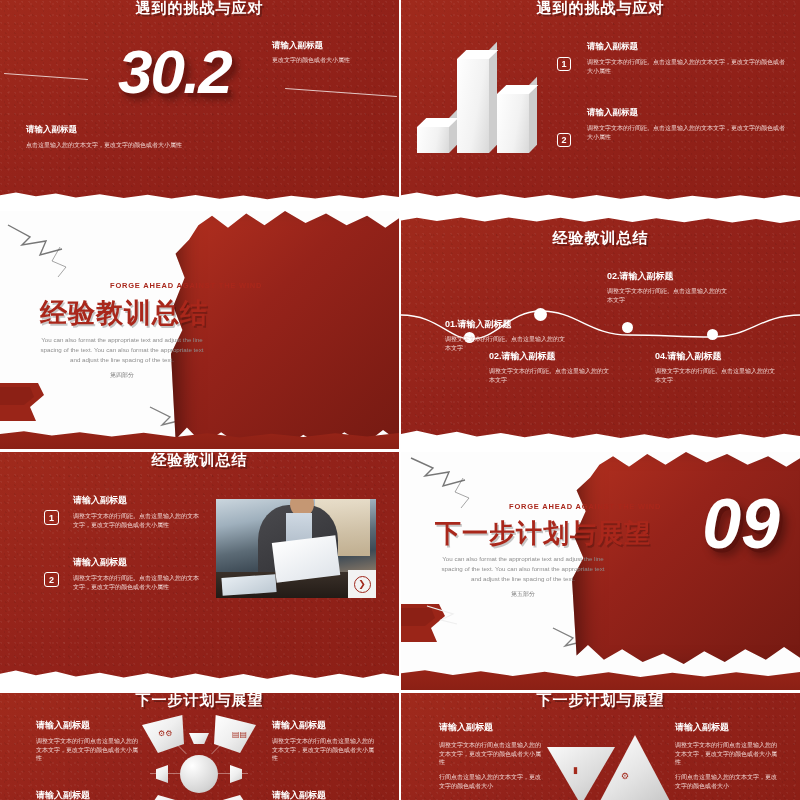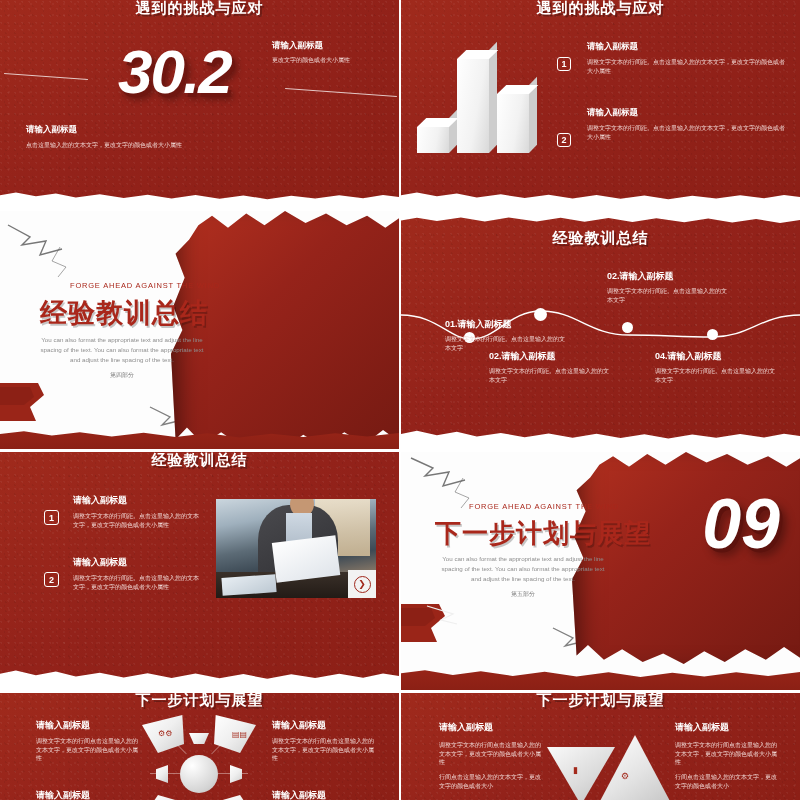--- a/index.html
+++ b/index.html
@@ -68,21 +68,21 @@
   .tear-block{
     position:absolute; right:0; top:0; width:228px; height:100%;
     background:linear-gradient(135deg,#b3301f 0%,#96231a 40%,#751a12 100%);
     clip-path:polygon(12% 6%,18% 2%,25% 7%,33% 1%,41% 6%,50% 0%,59% 5%,68% 1%,77% 6%,86% 2%,94% 7%,100% 3%,100% 97%,93% 92%,85% 98%,76% 93%,67% 99%,58% 94%,49% 100%,40% 95%,31% 99%,22% 93%,14% 98%,7% 91%,2% 96%,0 60%,5% 50%,1% 40%,6% 28%,2% 18%,8% 12%);
   }
   .tear-shadow{ position:absolute; inset:0; box-shadow:inset 18px 0 26px -12px rgba(0,0,0,.55); }
   .sec-num{
     position:absolute; font-weight:bold; color:#fff; font-style:italic;
     text-shadow:3px 4px 0 #5d120d, 6px 7px 10px rgba(0,0,0,.4);
   }
-  .eyebrow{ color:#a9271b; font-weight:normal; letter-spacing:.8px; }
+  .eyebrow{ color:#a9271b; font-weight:bold; letter-spacing:.8px;margin-left:40px; }
   .sec-cn{ color:#a9271b; font-weight:bold; letter-spacing:1px; text-shadow:1.5px 1.5px 0 rgba(0,0,0,.22); }
   .sec-en{ color:#8e8e8e; line-height:1.6; text-align:center; }
   .sec-part{ color:#7a7a7a; text-align:center; }
 
   
   .wave-wrap{ position:absolute; left:0; right:0; }
   .dot{ position:absolute; border-radius:50%; background:#fff; }
 
   
   .photo{ position:absolute; overflow:hidden;

